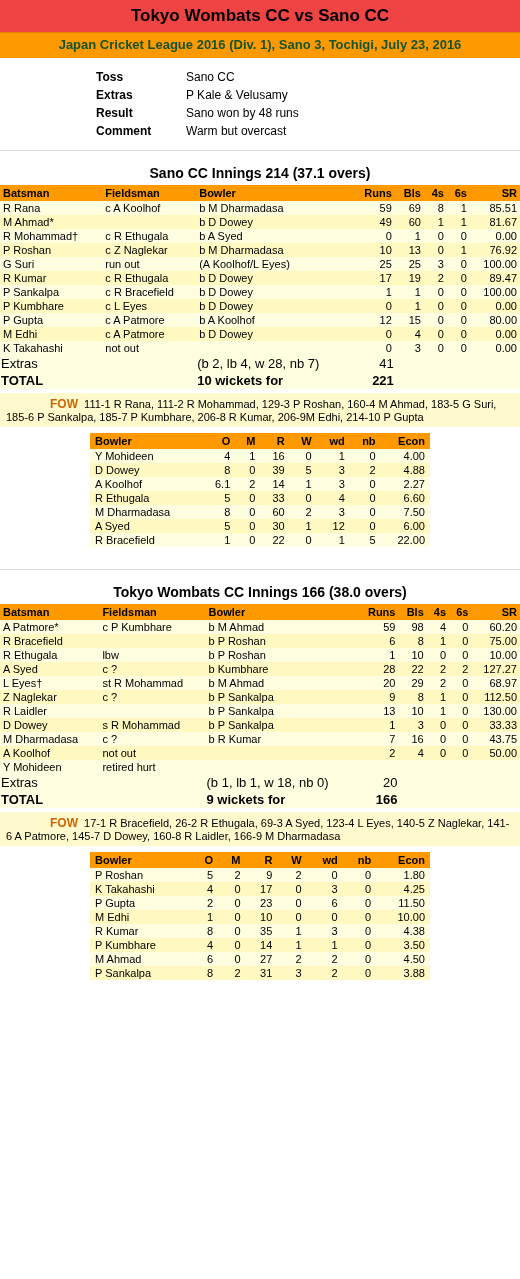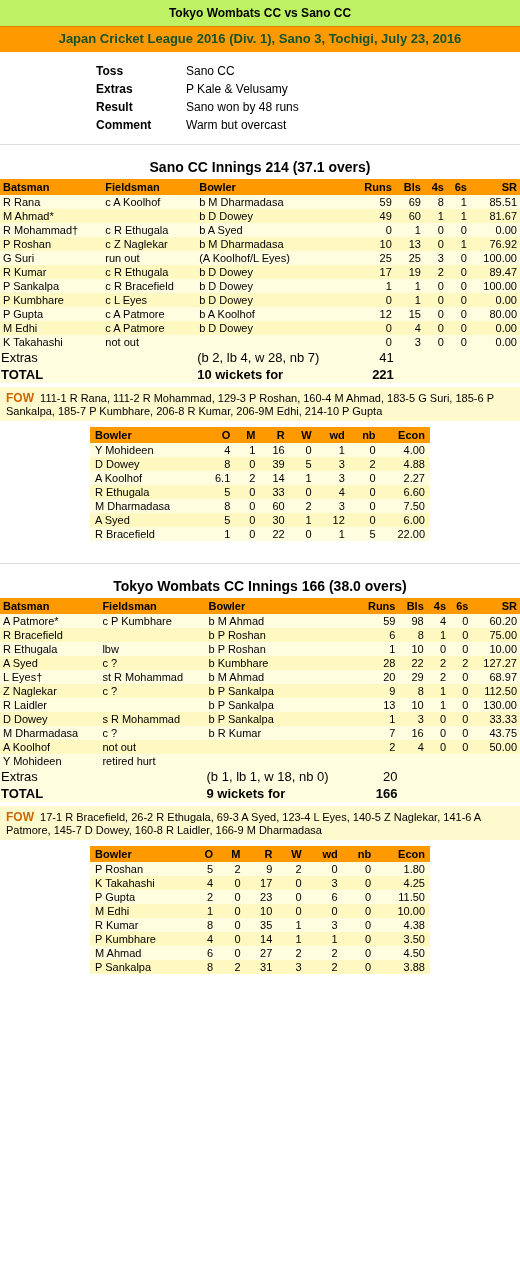--- a/index.html
+++ b/index.html
@@ -3,24 +3,24 @@
   <meta charset="utf-8">
   <style>
     * { margin: 0; padding: 0; box-sizing: border-box; }
     body {
       font-family: Arial, sans-serif;
       font-size: 12px;
       background: #fff;
       width: 520px;
     }
     .header-title {
-      background: #bef264;
+      background: #ef4444;
       text-align: center;
       font-weight: bold;
-      font-size: 12px;
+      font-size: 17px;
       padding: 6px 4px;
       color: #000;
     }
     .header-subtitle {
       background: #f90;
       text-align: center;
       font-weight: bold;
       font-size: 13px;
       padding: 4px 4px 6px 4px;
       color: #14532d;
@@ -91,20 +91,21 @@
     .fow-section {
       background: #fffacd;
       margin: 4px 0;
       padding: 4px 6px;
       font-size: 11px;
     }
     .fow-label {
       font-weight: bold;
       font-size: 12px;
       color: #c60;
+      margin-left: 44px;
     }
     .bowling-table {
       margin: 6px auto;
       border-collapse: collapse;
       width: 340px;
     }
     .bowling-table thead tr {
       background: #f90;
     }
     .bowling-table thead th {

